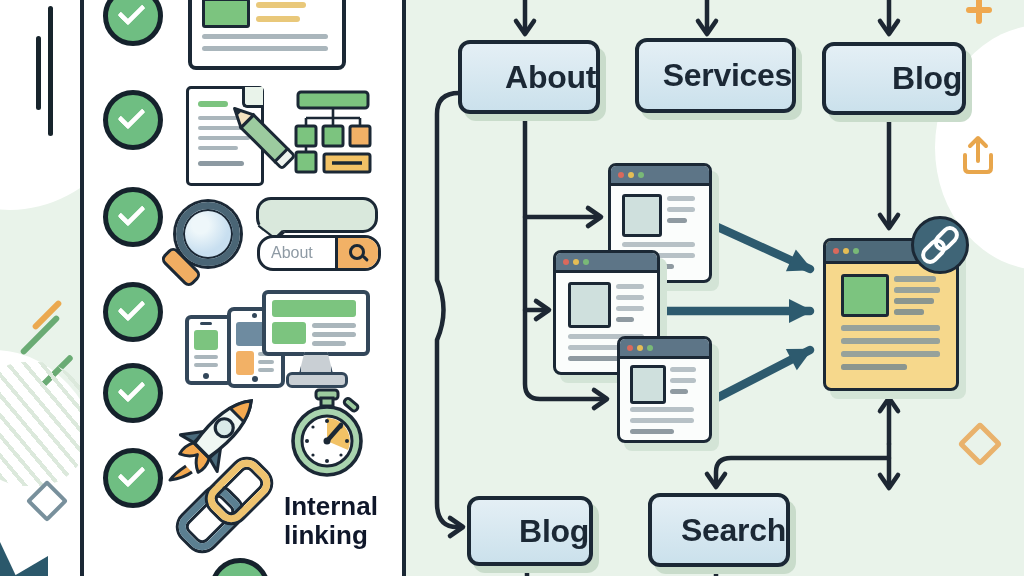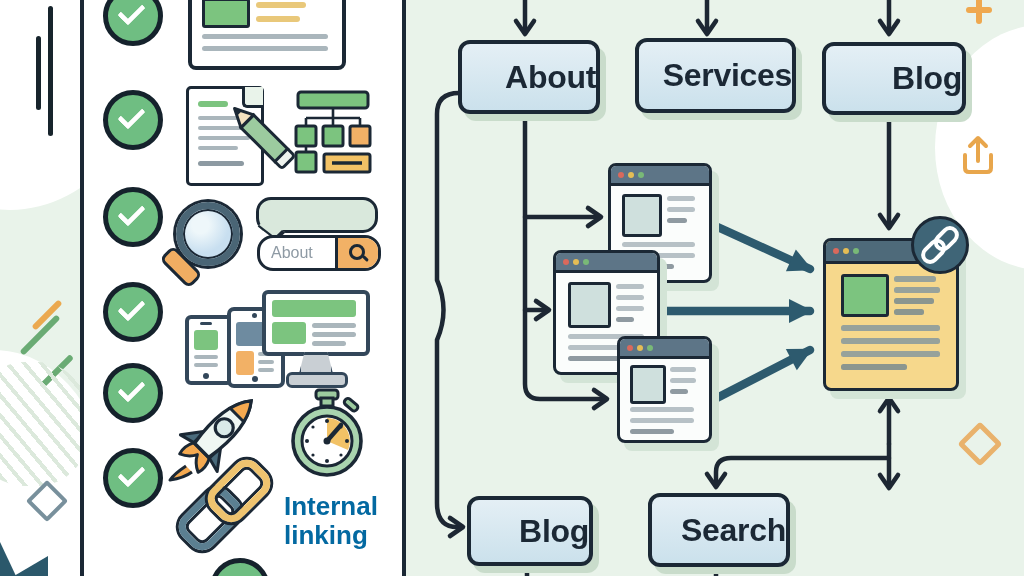--- a/index.html
+++ b/index.html
@@ -38,21 +38,21 @@
   #bubble{position:absolute;left:256px;top:197px;width:116px;height:30px;background:#dcead e;background:#d9e8dc;
         border:3px solid #1b2835;border-radius:15px;}
   #bubble::after{content:"";position:absolute;left:4px;bottom:-8px;width:14px;height:14px;background:#d9e8dc;
         border-right:3px solid #1b2835;border-bottom:3px solid #1b2835;transform:skewX(35deg) rotate(60deg);}
   .maglass{position:absolute;left:176px;top:202px;width:50px;height:50px;border-radius:50%;
         background:radial-gradient(circle at 35% 32%,#eef7fa 18%,#c8dff0 60%);
         border:7px solid #4a6575;box-shadow:0 0 0 3px #1b2835, inset 0 0 0 2px #1b2835;}
   .maghandle{position:absolute;left:160px;top:257px;width:36px;height:14px;background:#f0ad62;border:3px solid #1b2835;
         border-radius:7px;transform:rotate(45deg);}
   .linkring{position:absolute;width:50px;height:28px;border-radius:15px;transform:rotate(-45deg);}
-  .chain-label{position:absolute;left:284px;top:492px;width:112px;font-size:26px;line-height:1.12;font-weight:bold;color:#0369a1;}
+  .chain-label{position:absolute;left:284px;top:492px;width:112px;font-size:26px;line-height:1.12;font-weight:bold;color:#0f172a;}
   .devices-gray{background:#aab6bc;}
 </style>
 </head>
 <body>
 
 <div id="stage">
 
   <div class="blob" style="left:-140px;top:-170px;width:300px;height:380px;"></div>
   <div class="blob" style="left:-120px;top:350px;width:230px;height:300px;"></div>
   <div class="blob" style="left:935px;top:25px;width:215px;height:245px;"></div>

